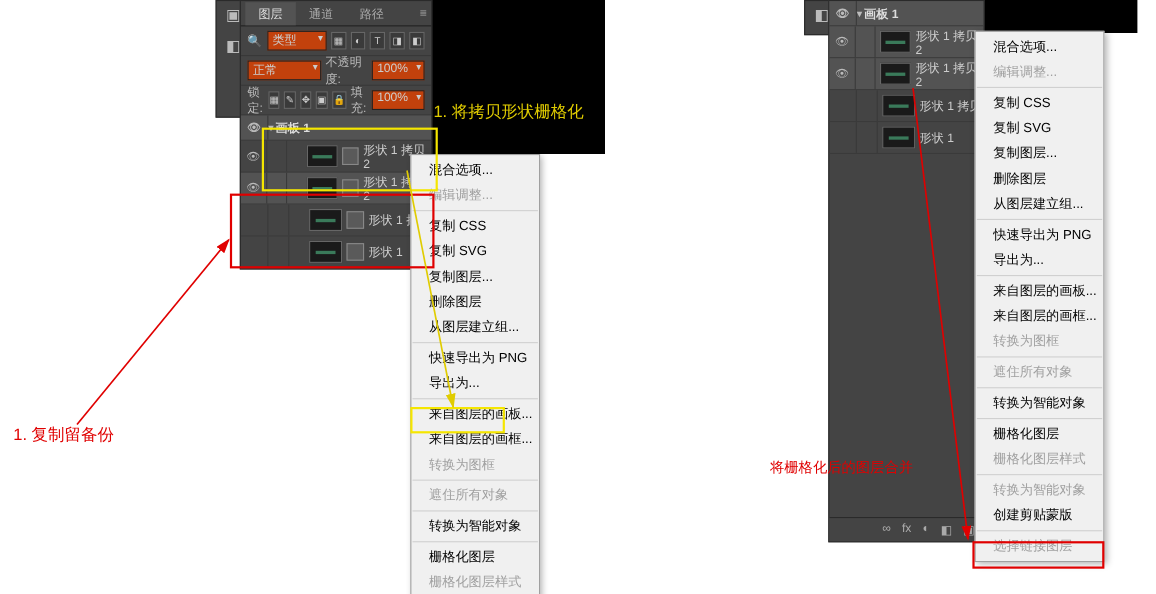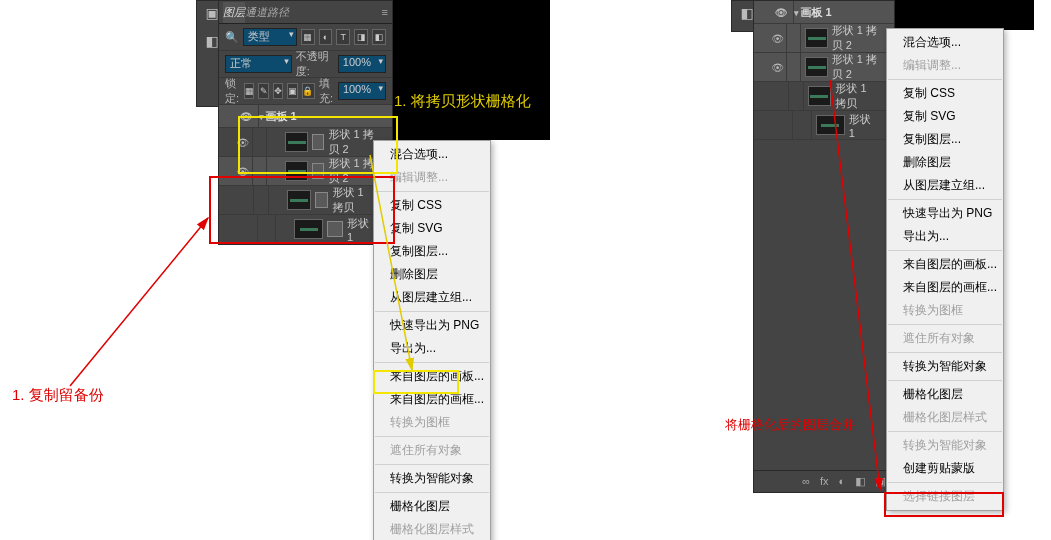--- a/index.html
+++ b/index.html
@@ -23,59 +23,58 @@
     border: 1px solid #2a2a2a;
   }
   .tabs {
     display: flex;
     border-bottom: 1px solid #222;
     height: 22px;
     align-items: center;
     padding: 0 4px;
   }
   .tab {
-    padding: 3px 0;
+    padding: 3px 12px;
     color: #aaa;
     font-size: 11px;
-    font-style: italic;
   }
   .tab.active { background: #535353; color: #ddd; }
   .toolbar-row {
     display: flex;
     align-items: center;
     padding: 3px 6px;
     gap: 4px;
     border-bottom: 1px solid #383838;
     height: 20px;
     font-size: 11px;
     color: #bbb;
   }
   .select {
-    background: #0c4a6e;
+    background: #c2410c;
     border: 1px solid #222;
     color: #ccc;
     padding: 0 14px 0 4px;
     height: 16px;
     font-size: 11px;
     position: relative;
   }
   .select::after {
     content: "▾";
     position: absolute;
     right: 2px;
     top: 0;
     font-size: 9px;
   }
   .layer-list { padding: 0; }
   .layer-row {
     display: flex;
     align-items: center;
     height: 28px;
     border-bottom: 1px solid #3a3a3a;
-    padding: 0 15px;
+    padding: 0 0;
   }
   .vis-col {
     width: 24px;
     display: flex;
     justify-content: center;
     border-right: 1px solid #3a3a3a;
     height: 100%;
     align-items: center;
   }
   .lock-col {
@@ -391,21 +390,21 @@
 <div class="box-red" style="left:209px; top:176px; width:182px; height:64px;"></div>
 
 <div class="box-yellow" style="left:238px; top:116px; width:156px; height:54px;"></div>
 
 <div class="box-yellow" style="left:373px; top:370px; width:82px; height:20px;"></div>
 
 <div class="box-red" style="left:884px; top:492px; width:116px; height:21px;"></div>
 
 <div class="anno-text red" style="left:12px; top:386px;">1. 复制留备份</div>
 <div class="anno-text yellow" style="left:394px; top:92px;">1. 将拷贝形状栅格化</div>
-<div class="anno-text red" style="left:725px; top:416px; font-size:13px;">将栅格化后的图层合并</div>
+<div class="anno-text red" style="left:700px; top:416px; font-size:13px;">将栅格化后的图层合并</div>
 
 <svg class="anno" style="left:0; top:0;" width="1051" height="540">
 
   <defs>
     <marker id="arr-red" markerWidth="10" markerHeight="10" refX="8" refY="3" orient="auto">
       <path d="M0,0 L9,3 L0,6 Z" fill="#e00000"></path>
     </marker>
     <marker id="arr-yel" markerWidth="10" markerHeight="10" refX="8" refY="3" orient="auto">
       <path d="M0,0 L9,3 L0,6 Z" fill="#e0cc00"></path>
     </marker>

